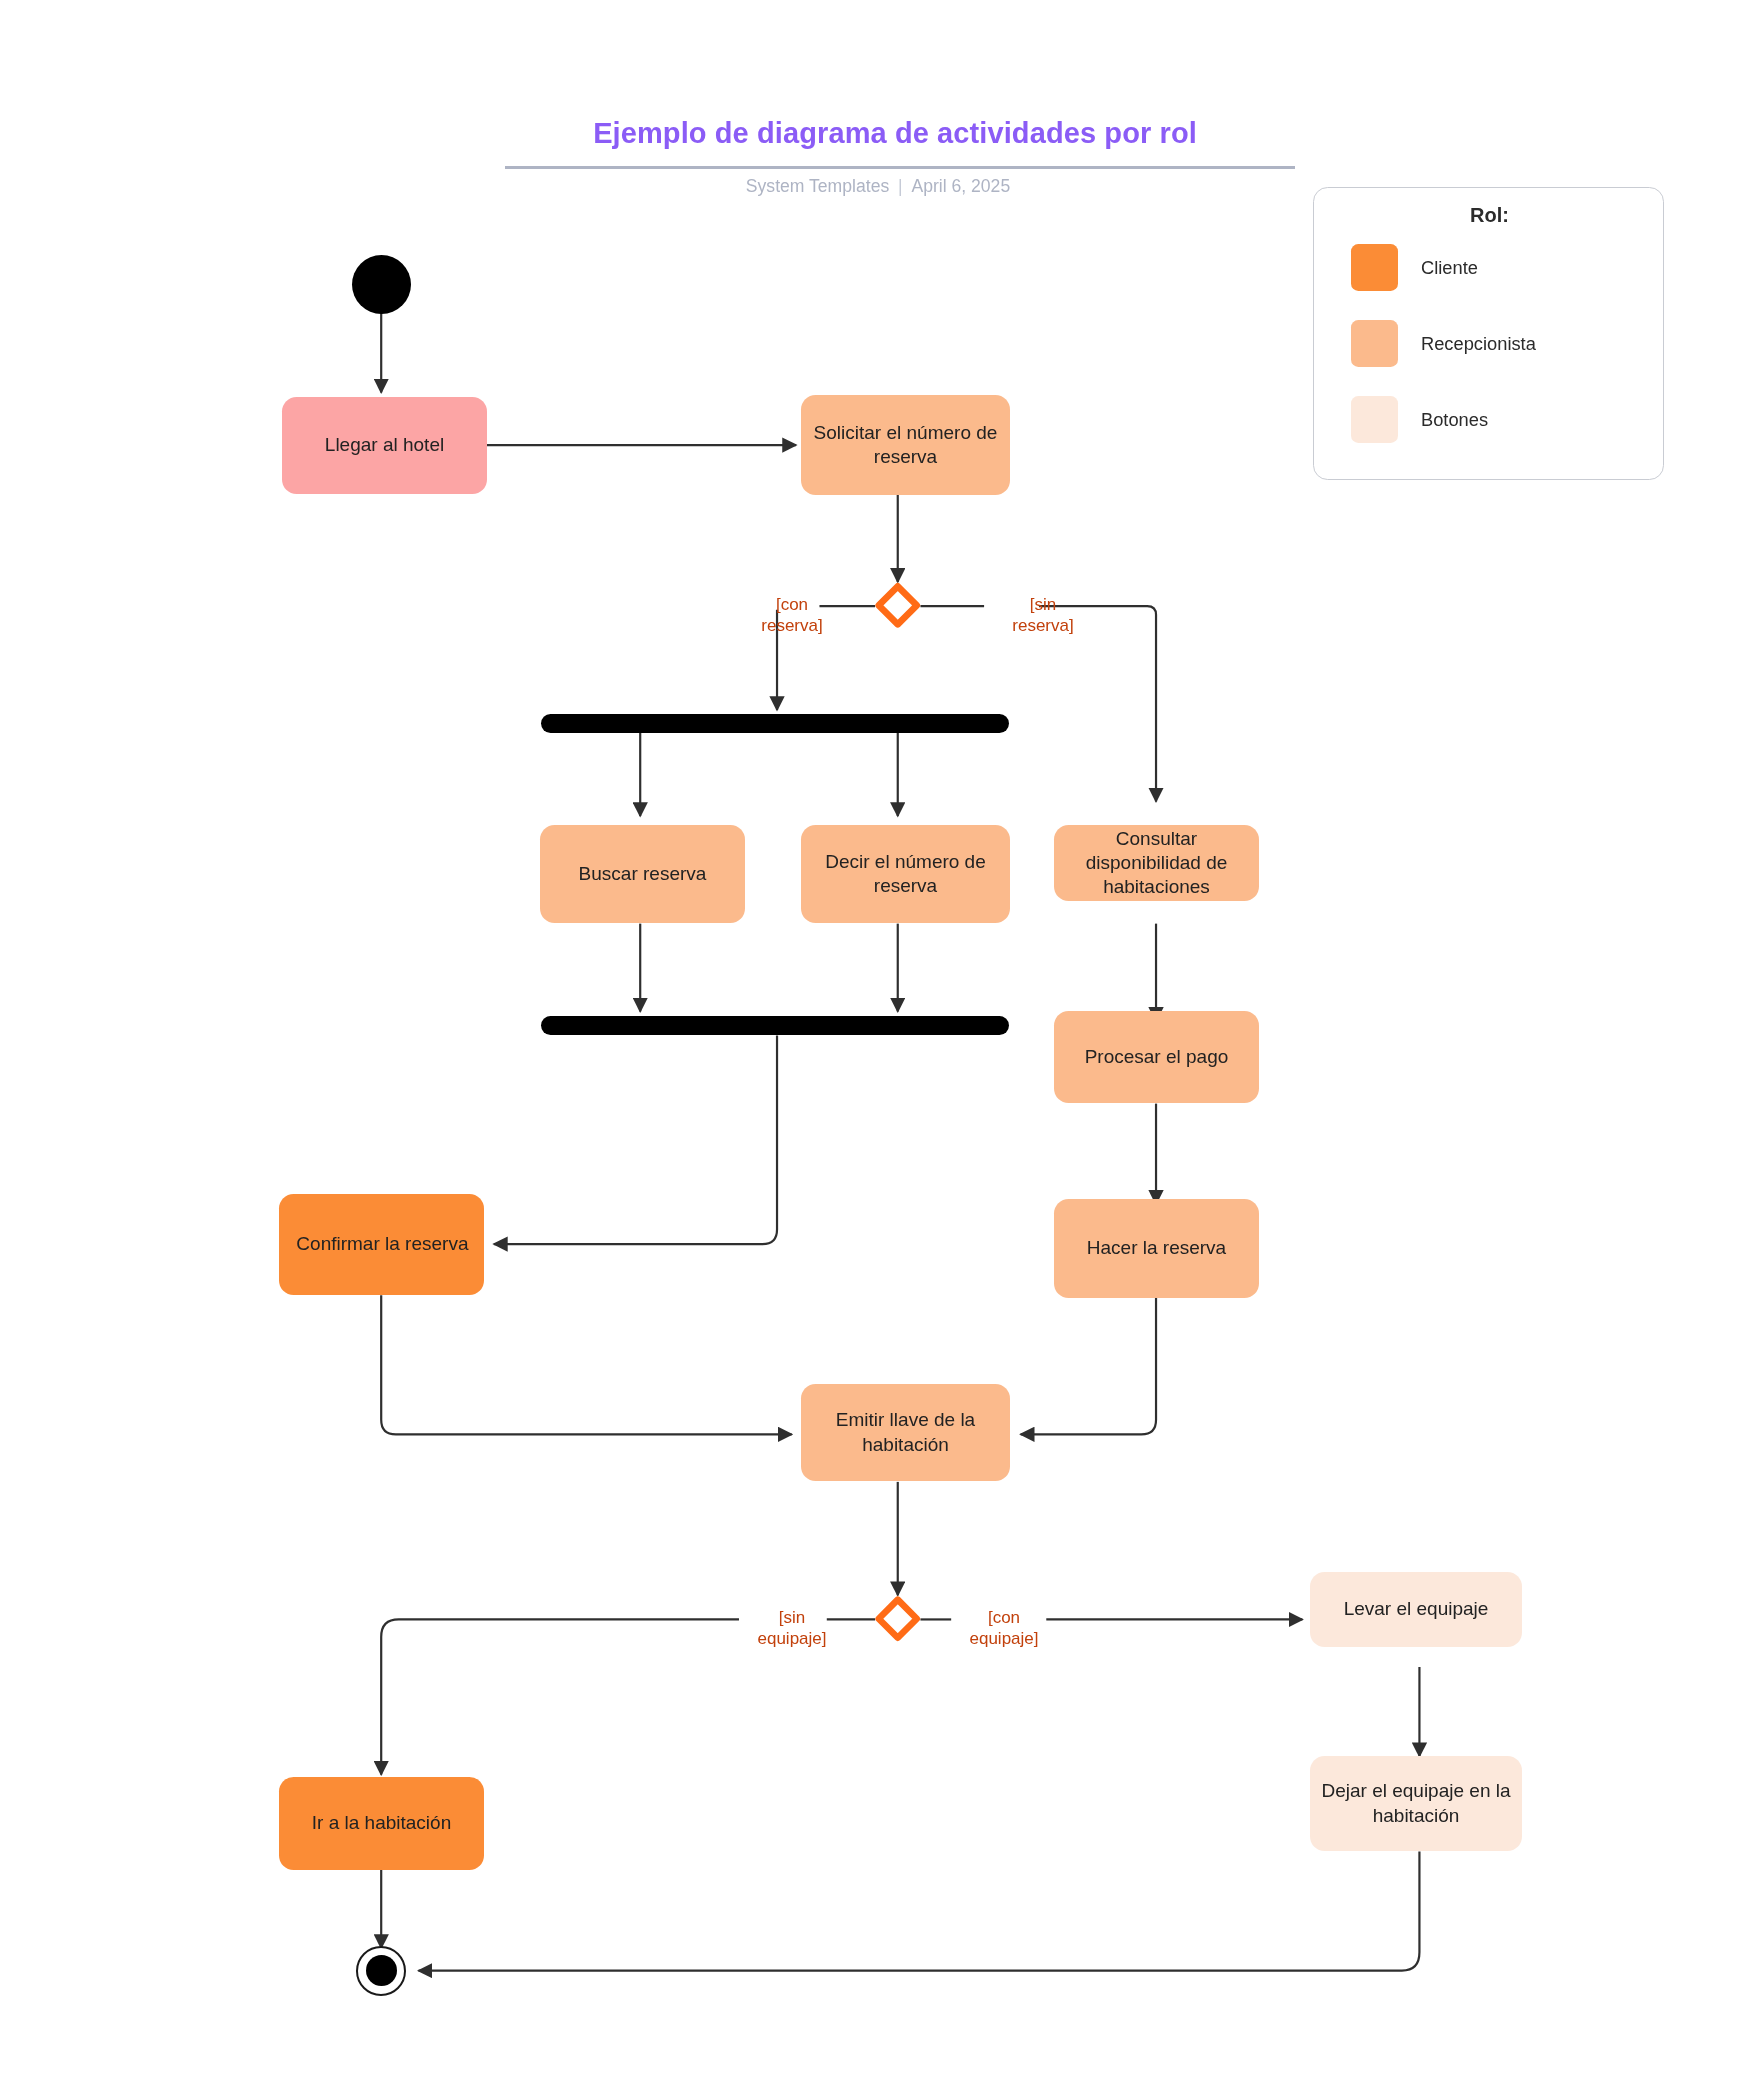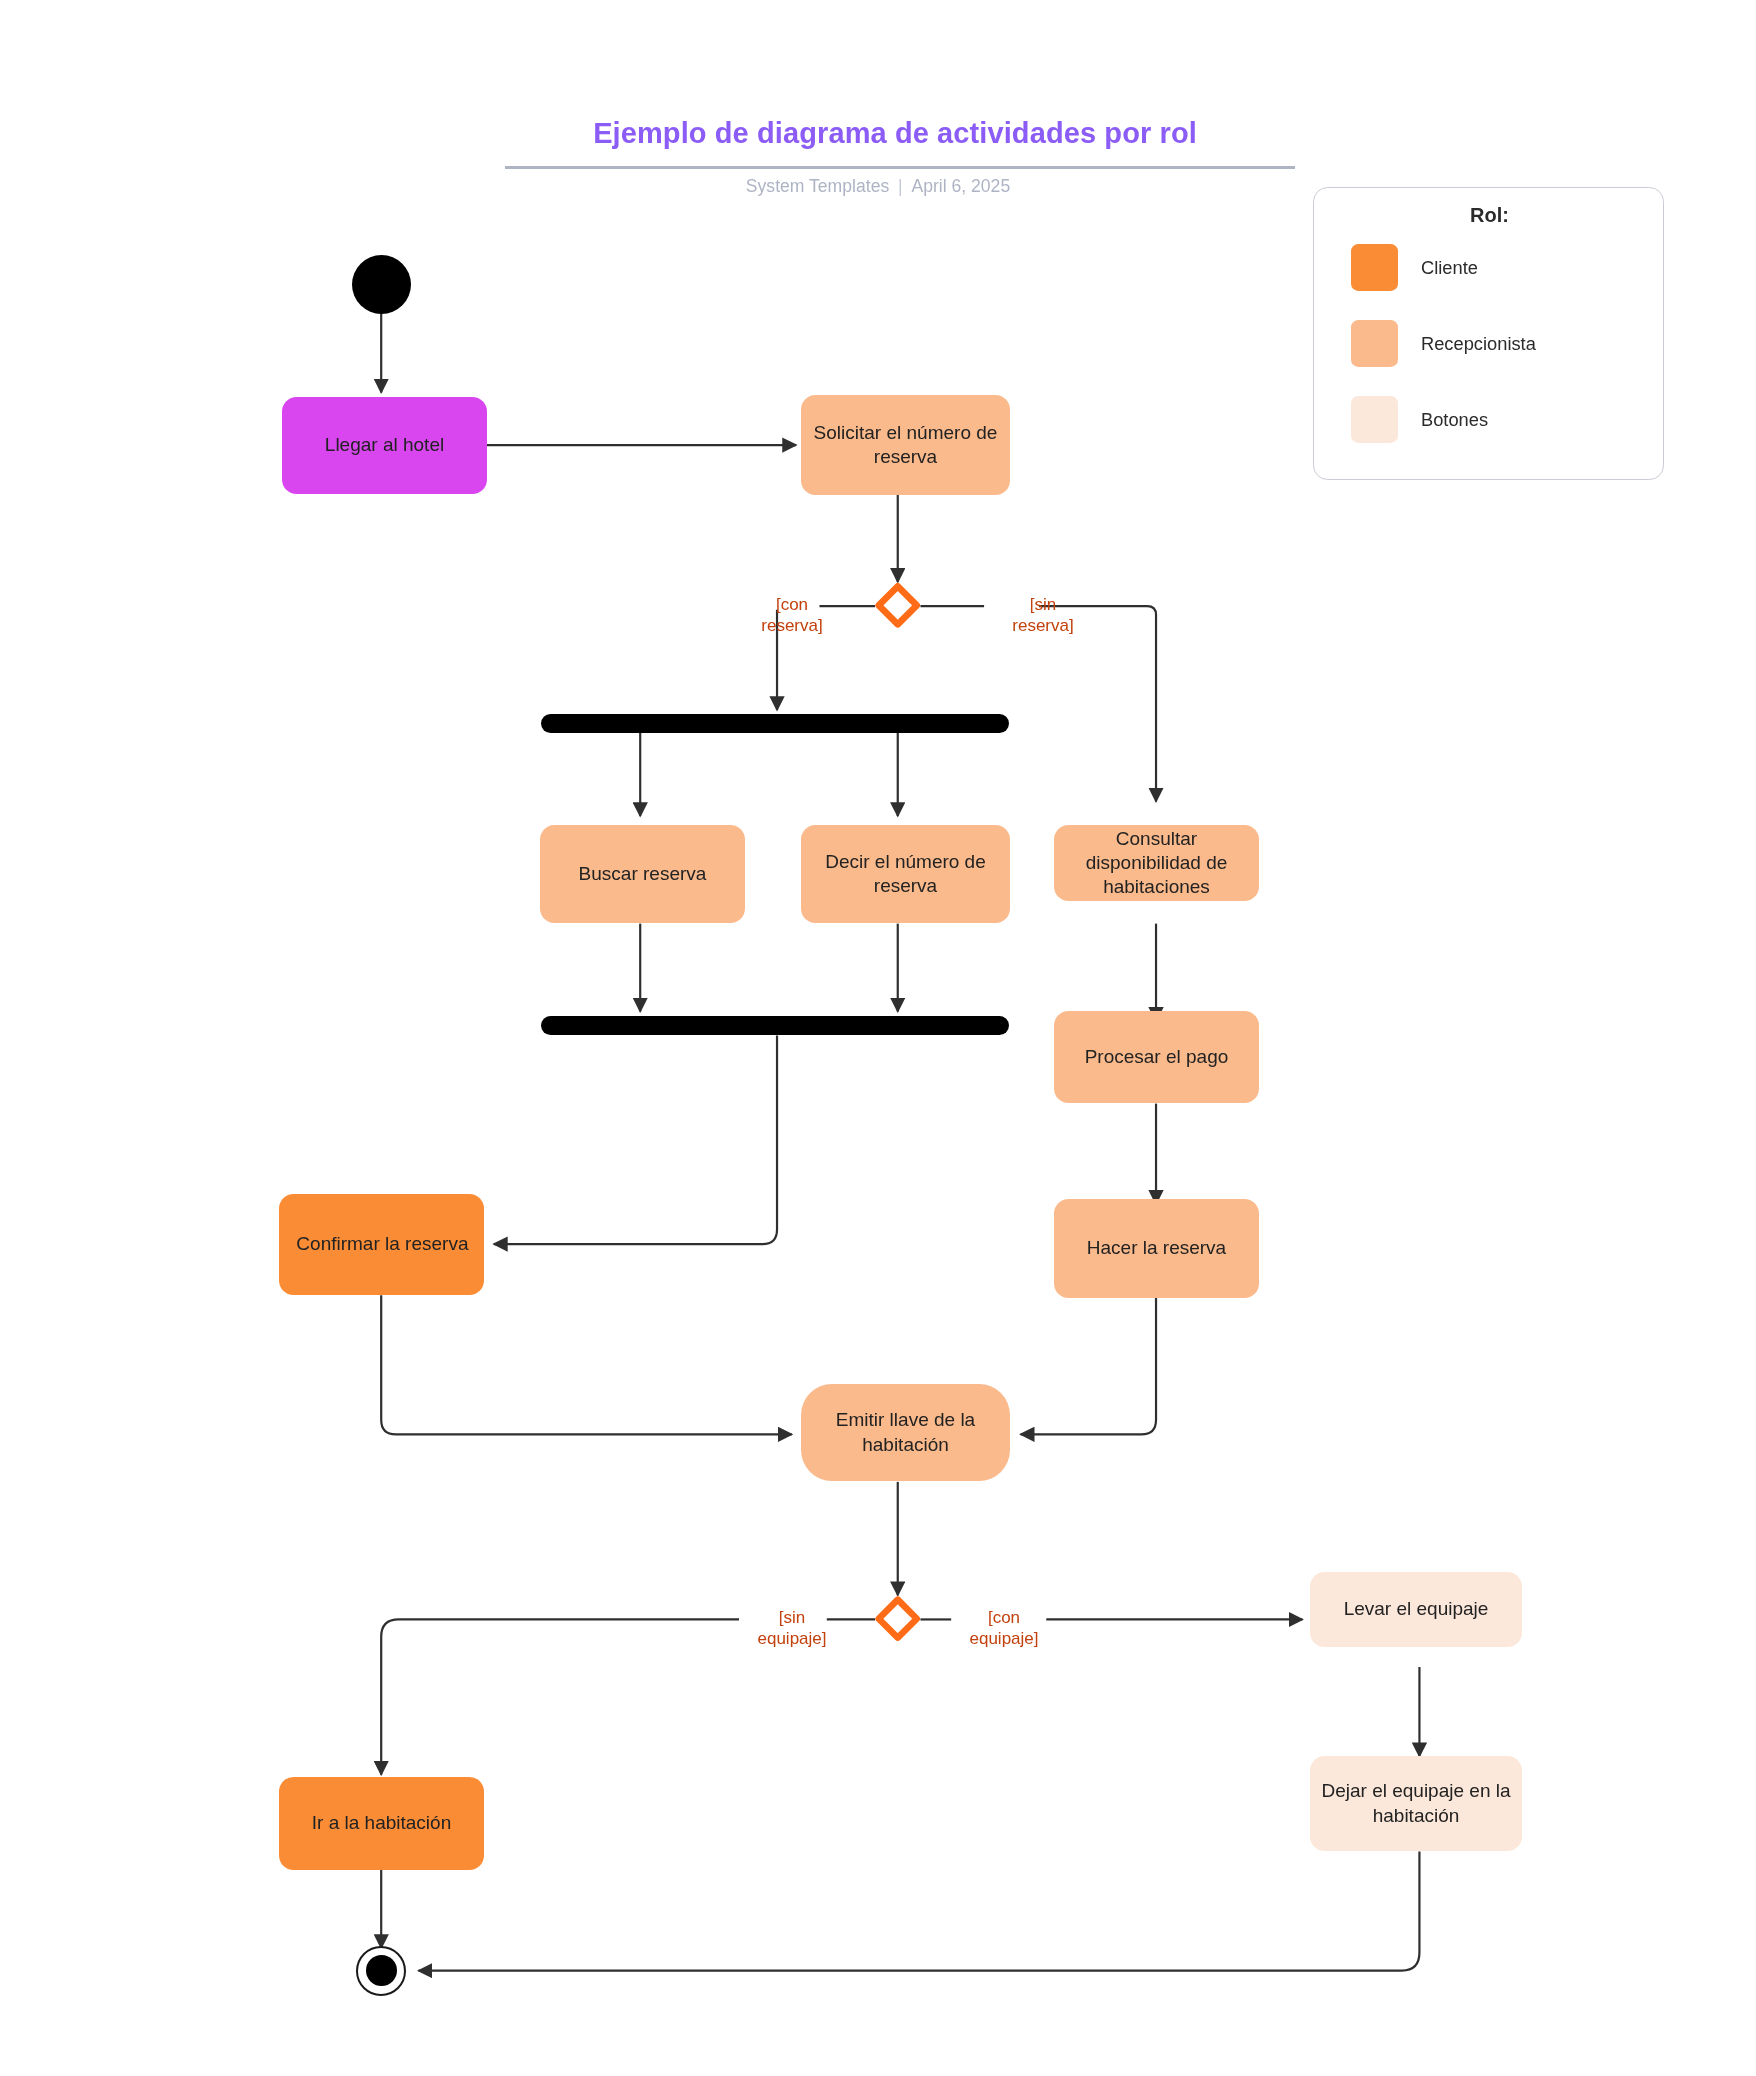--- a/index.html
+++ b/index.html
@@ -224,41 +224,41 @@
   </div>
 
   <div class="legend-row r2">
     <div class="legend-swatch" style="background:#FCE8DB"></div>
     <div class="legend-label">Botones</div>
   </div>
 </div>
 
 <div class="start-node" style="left:352px; top:255px; width:59px; height:59px;"></div>
 
-<div class="node" style="left:282px; top:397px; width:205px; height:97px; background:#d946ef;">Llegar al hotel</div>
+<div class="node" style="left:282px; top:397px; width:205px; height:97px; background:#fca5a5;">Llegar al hotel</div>
 
 <div class="node" style="left:801px; top:395px; width:209px; height:100px; background:#FBBA8C;">Solicitar el número de reserva</div>
 
 <div class="bar" style="left:541px; top:714px; width:468px; height:19px;"></div>
 
 <div class="node" style="left:540px; top:825px; width:205px; height:98px; background:#FBBA8C;">Buscar reserva</div>
 
 <div class="node" style="left:801px; top:825px; width:209px; height:98px; background:#FBBA8C;">Decir el número de reserva</div>
 
 <div class="bar" style="left:541px; top:1016px; width:468px; height:19px;"></div>
 
 <div class="node" style="left:1054px; top:825px; width:205px; height:76px; background:#FBBA8C;">Consultar disponibilidad de habitaciones</div>
 
 <div class="node" style="left:1054px; top:1011px; width:205px; height:92px; background:#FBBA8C;">Procesar el pago</div>
 
 <div class="node" style="left:1054px; top:1199px; width:205px; height:99px; background:#FBBA8C;">Hacer la reserva</div>
 
 <div class="node" style="left:279px; top:1194px; width:205px; height:101px; background:#FB8C36;padding-left:12px;">Confirmar la reserva</div>
 
-<div class="node" style="left:801px; top:1384px; width:209px; height:97px; background:#FBBA8C;border-radius:31px;">Emitir llave de la habitación</div>
+<div class="node" style="left:801px; top:1384px; width:209px; height:97px; background:#FBBA8C;">Emitir llave de la habitación</div>
 
 <div class="node" style="left:1310px; top:1572px; width:212px; height:75px; background:#FCE8DB;">Levar el equipaje</div>
 
 <div class="node" style="left:1310px; top:1756px; width:212px; height:95px; background:#FCE8DB;">Dejar el equipaje en la habitación</div>
 
 <div class="node" style="left:279px; top:1777px; width:205px; height:93px; background:#FB8C36;">Ir a la habitación</div>
 
 <div class="end-node-outer" style="left:356px; top:1946px; width:50px; height:50px;"></div>
 <div class="end-node-inner" style="left:366px; top:1955px; width:31px; height:31px;"></div>
 

